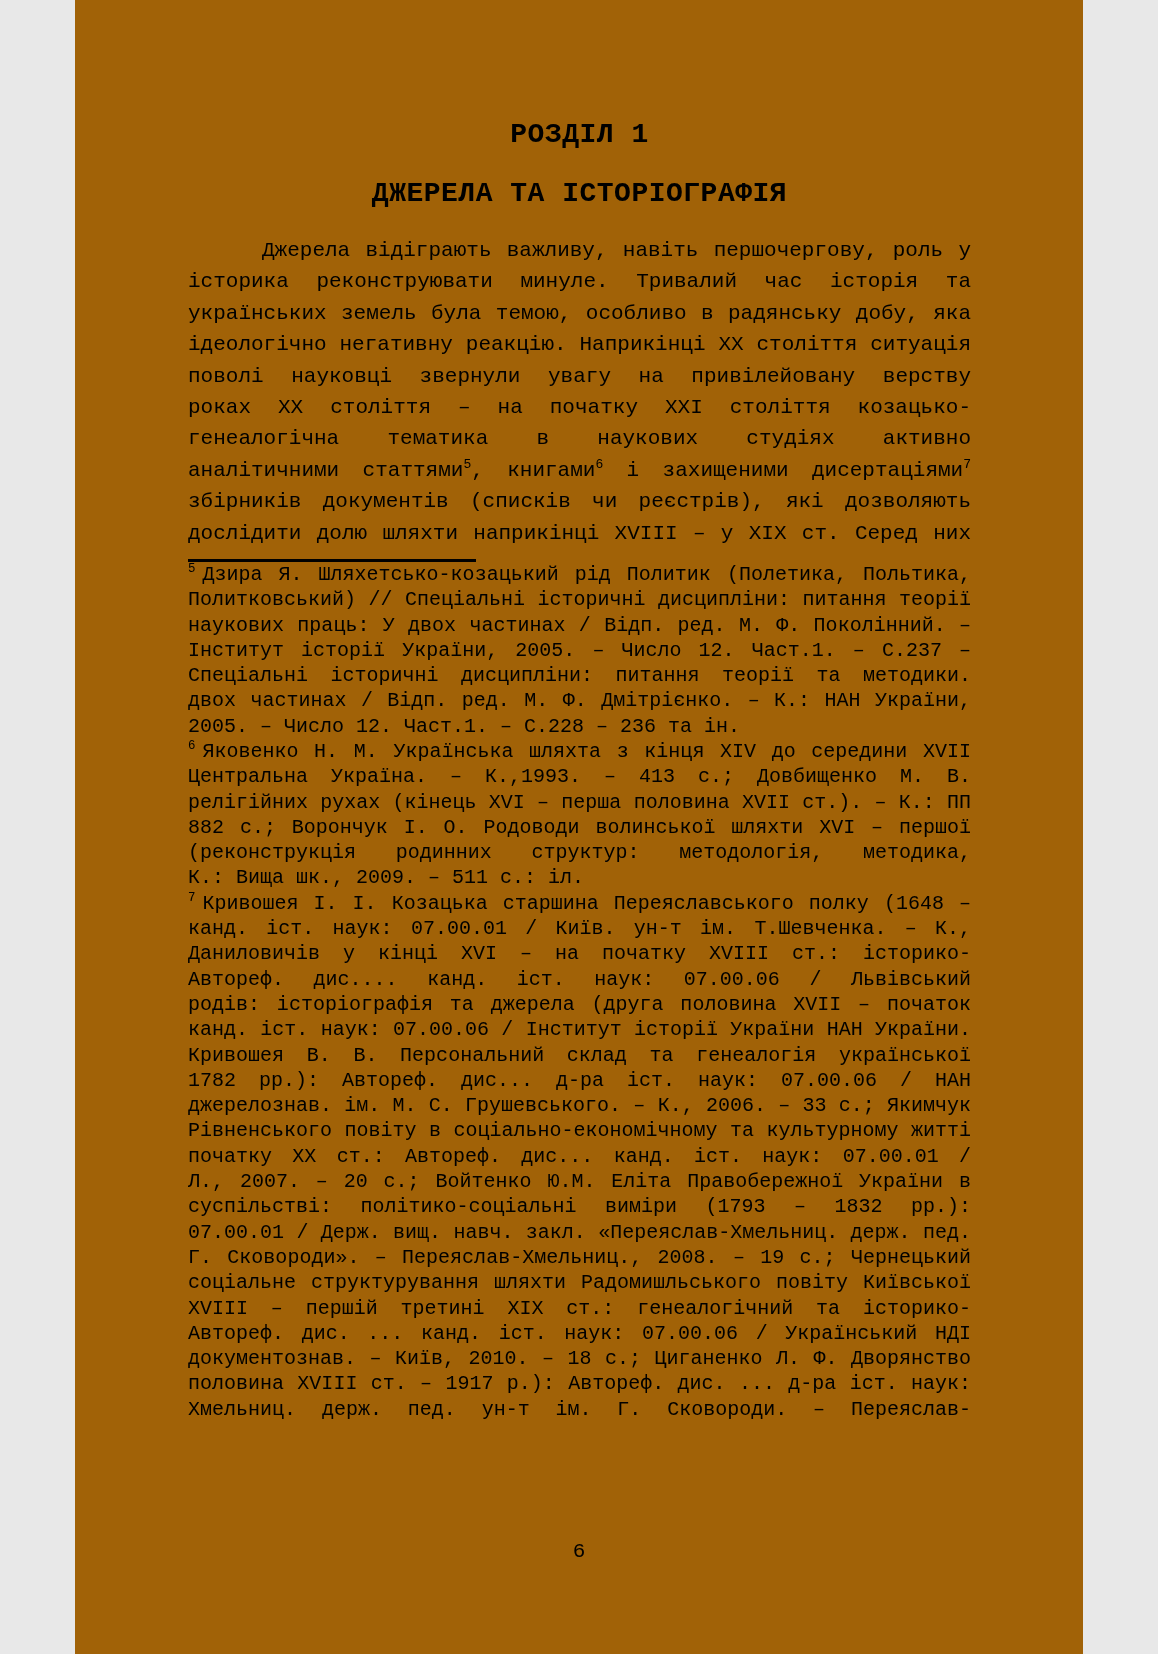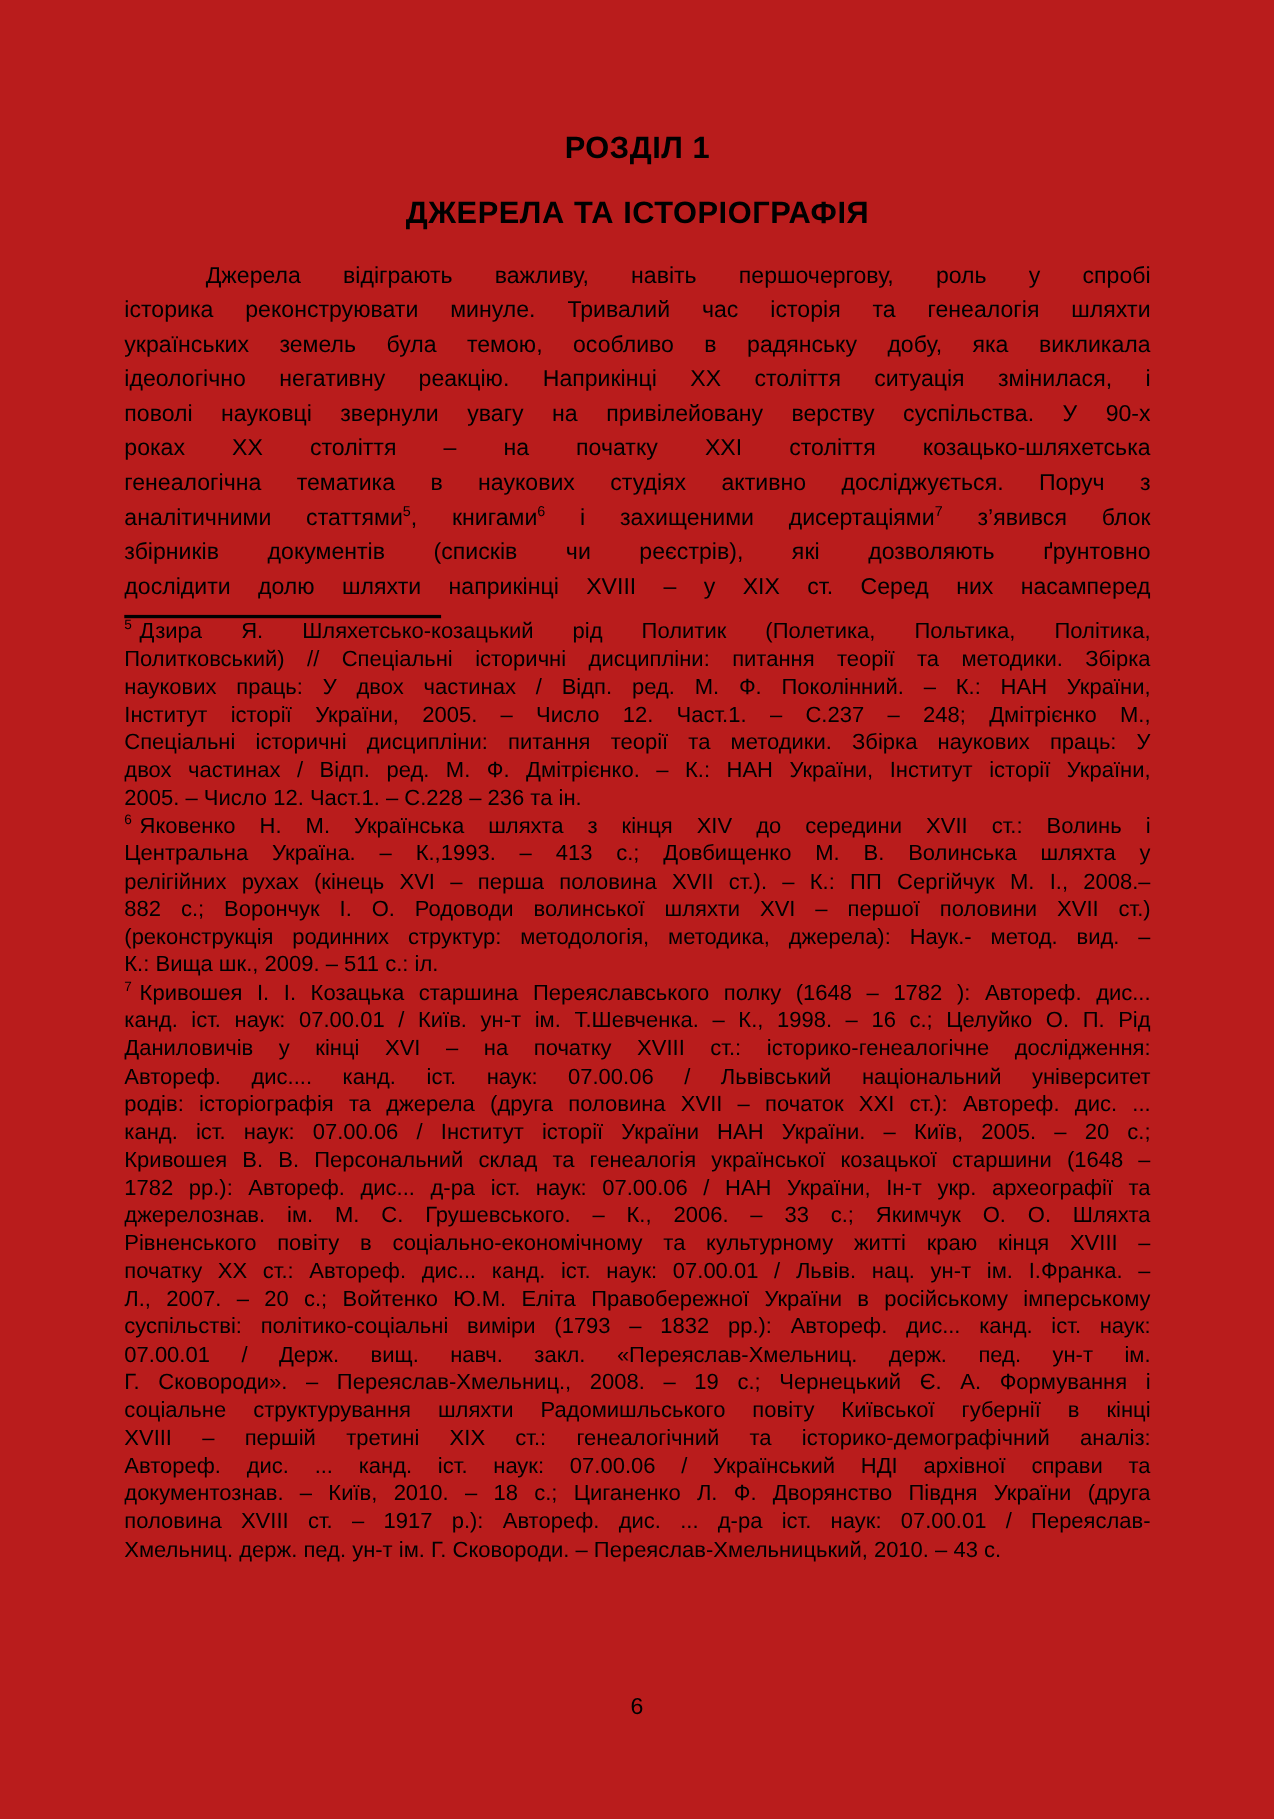--- a/index.html
+++ b/index.html
@@ -1,22 +1,22 @@
 <!DOCTYPE html>
 <html><head>
 <meta charset="utf-8">
 <style>
   html, body { margin: 0; padding: 0; background: #e8e8e8; }
   .page {
     position: relative;
-    width: 1158px;
+    width: 1008px;
     height: 1654px;
     margin: 0 auto;
-    background: #b91c1c;
-    font-family: Liberation Sans, sans-serif;
+    background: #a16207;
+    font-family: Liberation Mono, monospace;
     color: #000000;
     overflow: hidden;
   }
   .content {
     padding-left: 113px;
     padding-right: 112px;
   }
   .title {
     padding-top: 118px;
     font-size: 28px;

